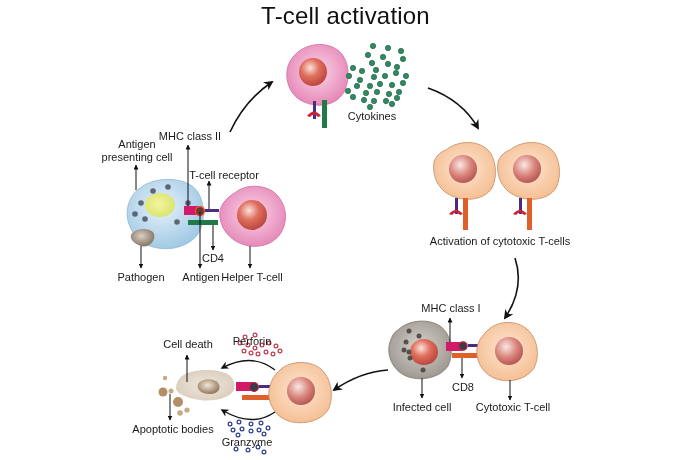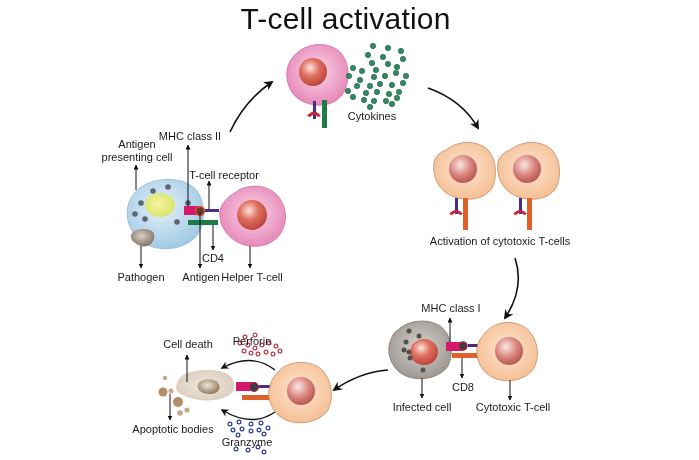--- a/index.html
+++ b/index.html
@@ -1,17 +1,17 @@
 <!DOCTYPE html>
 <html><head>
 <meta charset="utf-8">
 <style>
   html, body { margin:0; padding:0; background:#ffffff; }
   body { width:699px; height:460px; position:relative; overflow:hidden; font-family:"Liberation Sans", sans-serif; }
-  #title { position:absolute; left:0; width:691px; top:2px; text-align:center; font-size:30px; color:#111; letter-spacing:0.2px; }
+  #title { position:absolute; left:0; width:691px; top:2px; text-align:center; font-size:24px; color:#111; letter-spacing:0.2px; }
   svg#diagram { position:absolute; left:0; top:0; }
   .lbl { font-family:"Liberation Sans", sans-serif; font-size:11px; fill:#1a1a1a; }
 </style>
 </head>
 <body>
 
 <div id="title">T-cell activation</div>
 
 <svg id="diagram" width="699" height="460" viewBox="0 0 699 460">
   <defs>

